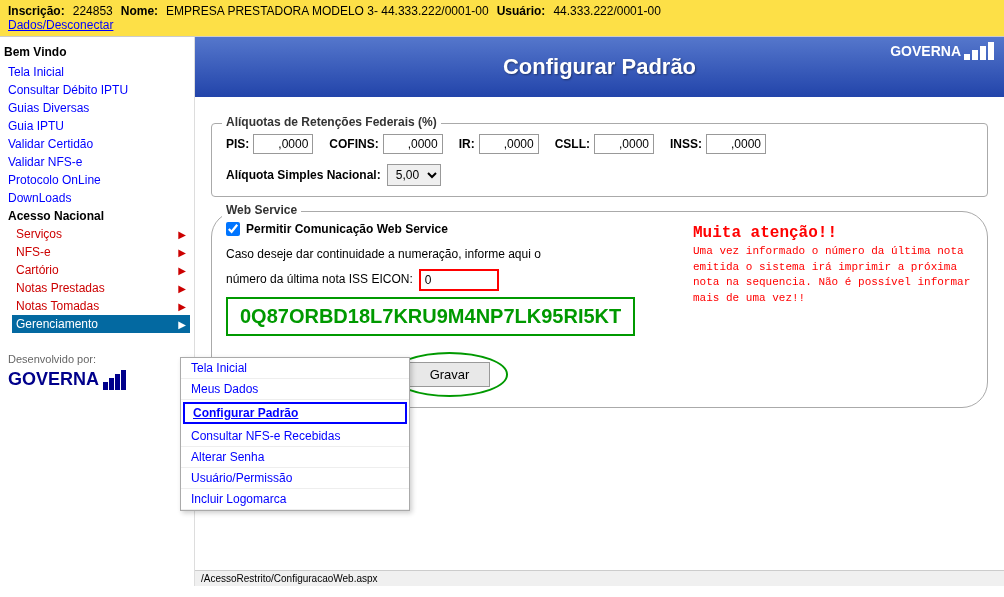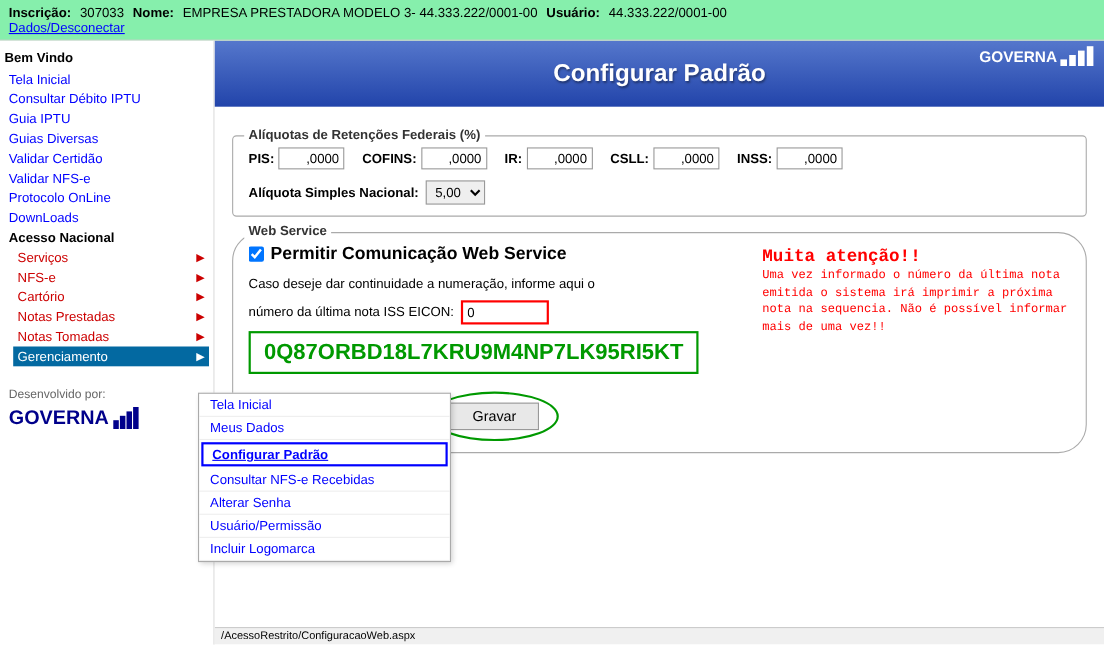--- a/index.html
+++ b/index.html
@@ -1,19 +1,19 @@
 <!DOCTYPE html>
 <html><head>
   <meta charset="utf-8">
   <style>
     * { margin: 0; padding: 0; box-sizing: border-box; }
     body { font-family: Arial, sans-serif; font-size: 12px; background: #fff; width: 1004px; height: 597px; overflow: hidden; }
 
     
-    #top-bar { background: #86efac; padding: 4px 8px; border-bottom: 1px solid #ccc; font-size: 12px; }
+    #top-bar { background: #fde047; padding: 4px 8px; border-bottom: 1px solid #ccc; font-size: 12px; }
     #top-bar .user-info { display: flex; gap: 8px; align-items: center; }
     #top-bar .user-info span { font-weight: normal; }
     #sair-link { color: #00f; text-decoration: underline; cursor: pointer; font-size: 12px; }
 
     
     #layout { display: flex; height: calc(597px - 48px); }
 
     
     #sidebar { width: 195px; min-width: 195px; background: #fff; padding: 8px 4px; border-right: 1px solid #ddd; font-size: 12px; position: relative; overflow: visible; }
     .sidebar-title { font-weight: bold; margin-bottom: 4px; color: #000; }
@@ -65,21 +65,21 @@
     .aliquota-simples { display: flex; align-items: center; gap: 6px; }
     .aliquota-simples label { font-weight: bold; font-size: 12px; }
     .aliquota-select { border: 1px solid #999; padding: 2px 4px; font-size: 12px; }
 
     
     .webservice-section { position: relative; border-radius: 26px; }
     .webservice-inner { display: flex; gap: 20px; align-items: flex-start; }
     .webservice-left { flex: 1; }
     .checkbox-row { display: flex; align-items: center; gap: 6px; margin-bottom: 10px; }
     .checkbox-row input { width: 14px; height: 14px; }
-    .checkbox-label { font-size: 16px; font-weight: bold; }
+    .checkbox-label { font-size: 12px; font-weight: bold; }
     .iss-row { display: flex; align-items: center; gap: 6px; flex-wrap: wrap; font-size: 12px; line-height: 1.4; }
     .iss-row span { font-size: 12px; }
     .iss-input-red { border: 2px solid red; padding: 2px 4px; width: 80px; font-size: 12px; }
 
     
     .warning-box { color: red; font-size: 12px; font-family: 'Courier New', monospace; max-width: 280px; line-height: 1.4; }
     .warning-title { font-size: 16px; font-weight: bold; }
     .warning-text { font-size: 11px; }
 
     
@@ -97,37 +97,37 @@
 
     
     #status-bar { background: #f0f0f0; border-top: 1px solid #ccc; padding: 2px 6px; font-size: 10px; color: #000; }
   </style>
 </head>
 <body>
 
 <div id="top-bar">
   <div class="user-info">
     <span style="font-weight:bold;">Inscrição:</span>
-    <span>307033</span>
+    <span>224853</span>
     <span style="font-weight:bold;">Nome:</span>
     <span>EMPRESA PRESTADORA MODELO 3- 44.333.222/0001-00</span>
     <span style="font-weight:bold;">Usuário:</span>
     <span>44.333.222/0001-00</span>
   </div>
   <a id="sair-link">Dados/Desconectar</a>
 </div>
 
 <div id="layout">
 
   <div id="sidebar">
     <div class="sidebar-title">Bem Vindo</div>
     <a class="sidebar-link">Tela Inicial</a>
     <a class="sidebar-link">Consultar Débito IPTU</a>
+    <a class="sidebar-link">Guias Diversas</a>
     <a class="sidebar-link">Guia IPTU</a>
-    <a class="sidebar-link">Guias Diversas</a>
     <a class="sidebar-link">Validar Certidão</a>
     <a class="sidebar-link">Validar NFS-e</a>
     <a class="sidebar-link">Protocolo OnLine</a>
     <a class="sidebar-link">DownLoads</a>
     <a class="sidebar-link" style="font-weight:bold; color:#000; text-decoration:none;">Acesso Nacional</a>
     <div class="sidebar-submenu">
       <div class="sidebar-submenu-item">
         <span>Serviços</span>
         <span class="arrow">▶</span>
       </div>

